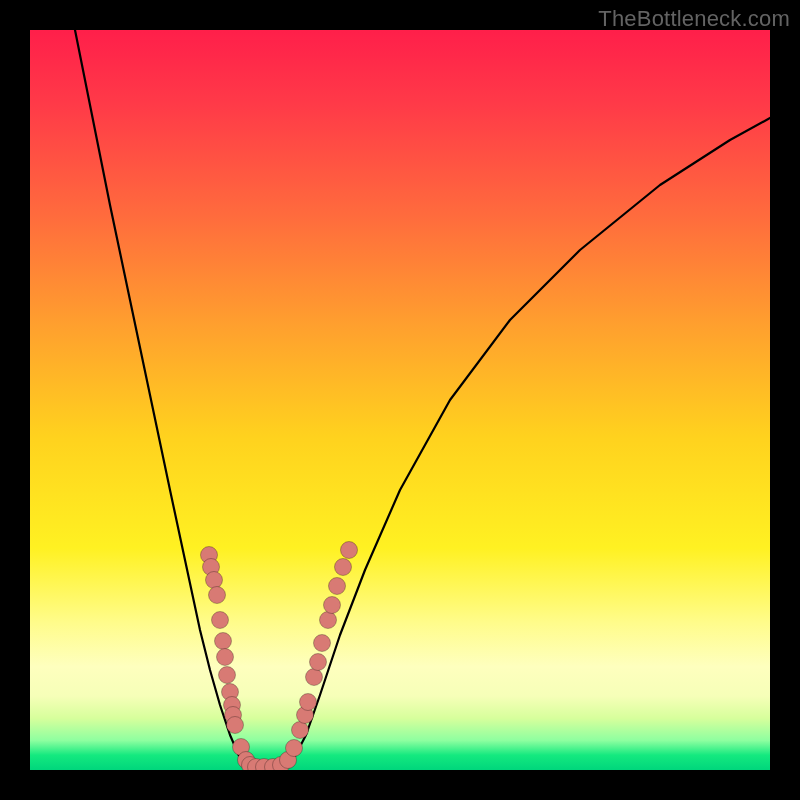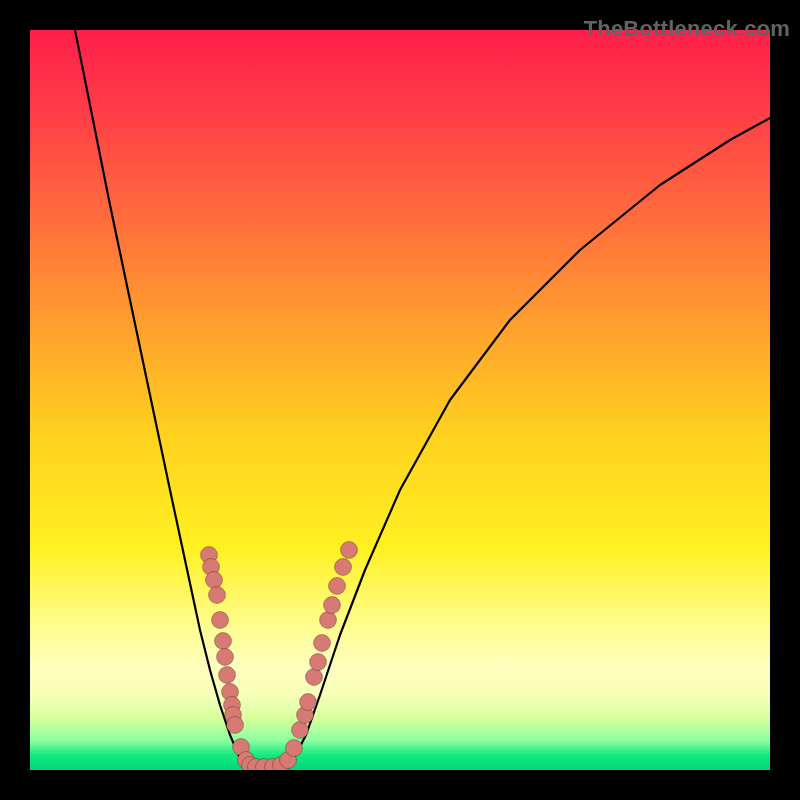--- a/index.html
+++ b/index.html
@@ -37,25 +37,25 @@
       #feffbe 86%,
       #f6ffb8 90%,
       #d7ff9c 93%,
       #8effa0 96%,
       #14e97f 98%,
       #00d67c 100%
     );
   }
   .watermark {
     position: absolute;
-    top: 16px;
+    top: 6px;
     right: 10px;
     color: #636363;
     font-size: 22px;
-    font-weight: 700;
+    font-weight: 400;
     letter-spacing: 0.2px;
   }
   svg.curve {
     position: absolute;
     left: 30px;
     top: 30px;
     width: 740px;
     height: 740px;
   }
   .curve-path {

